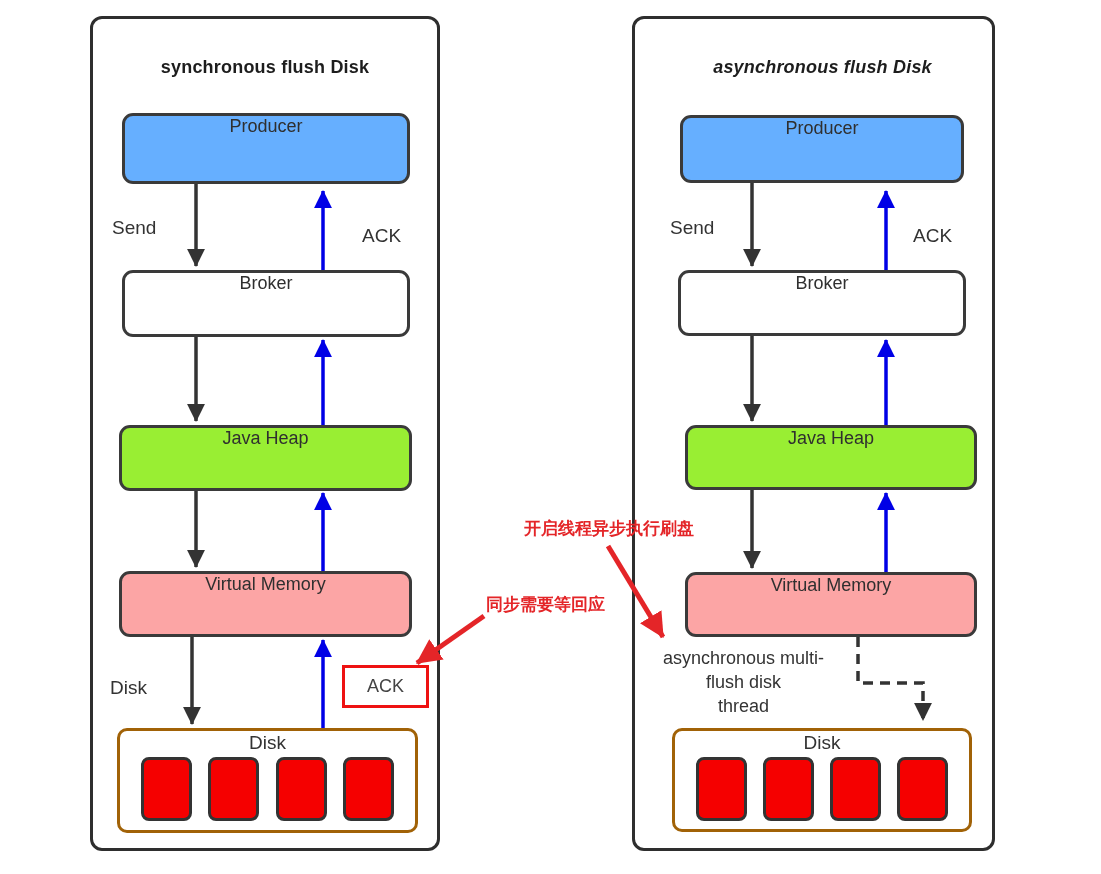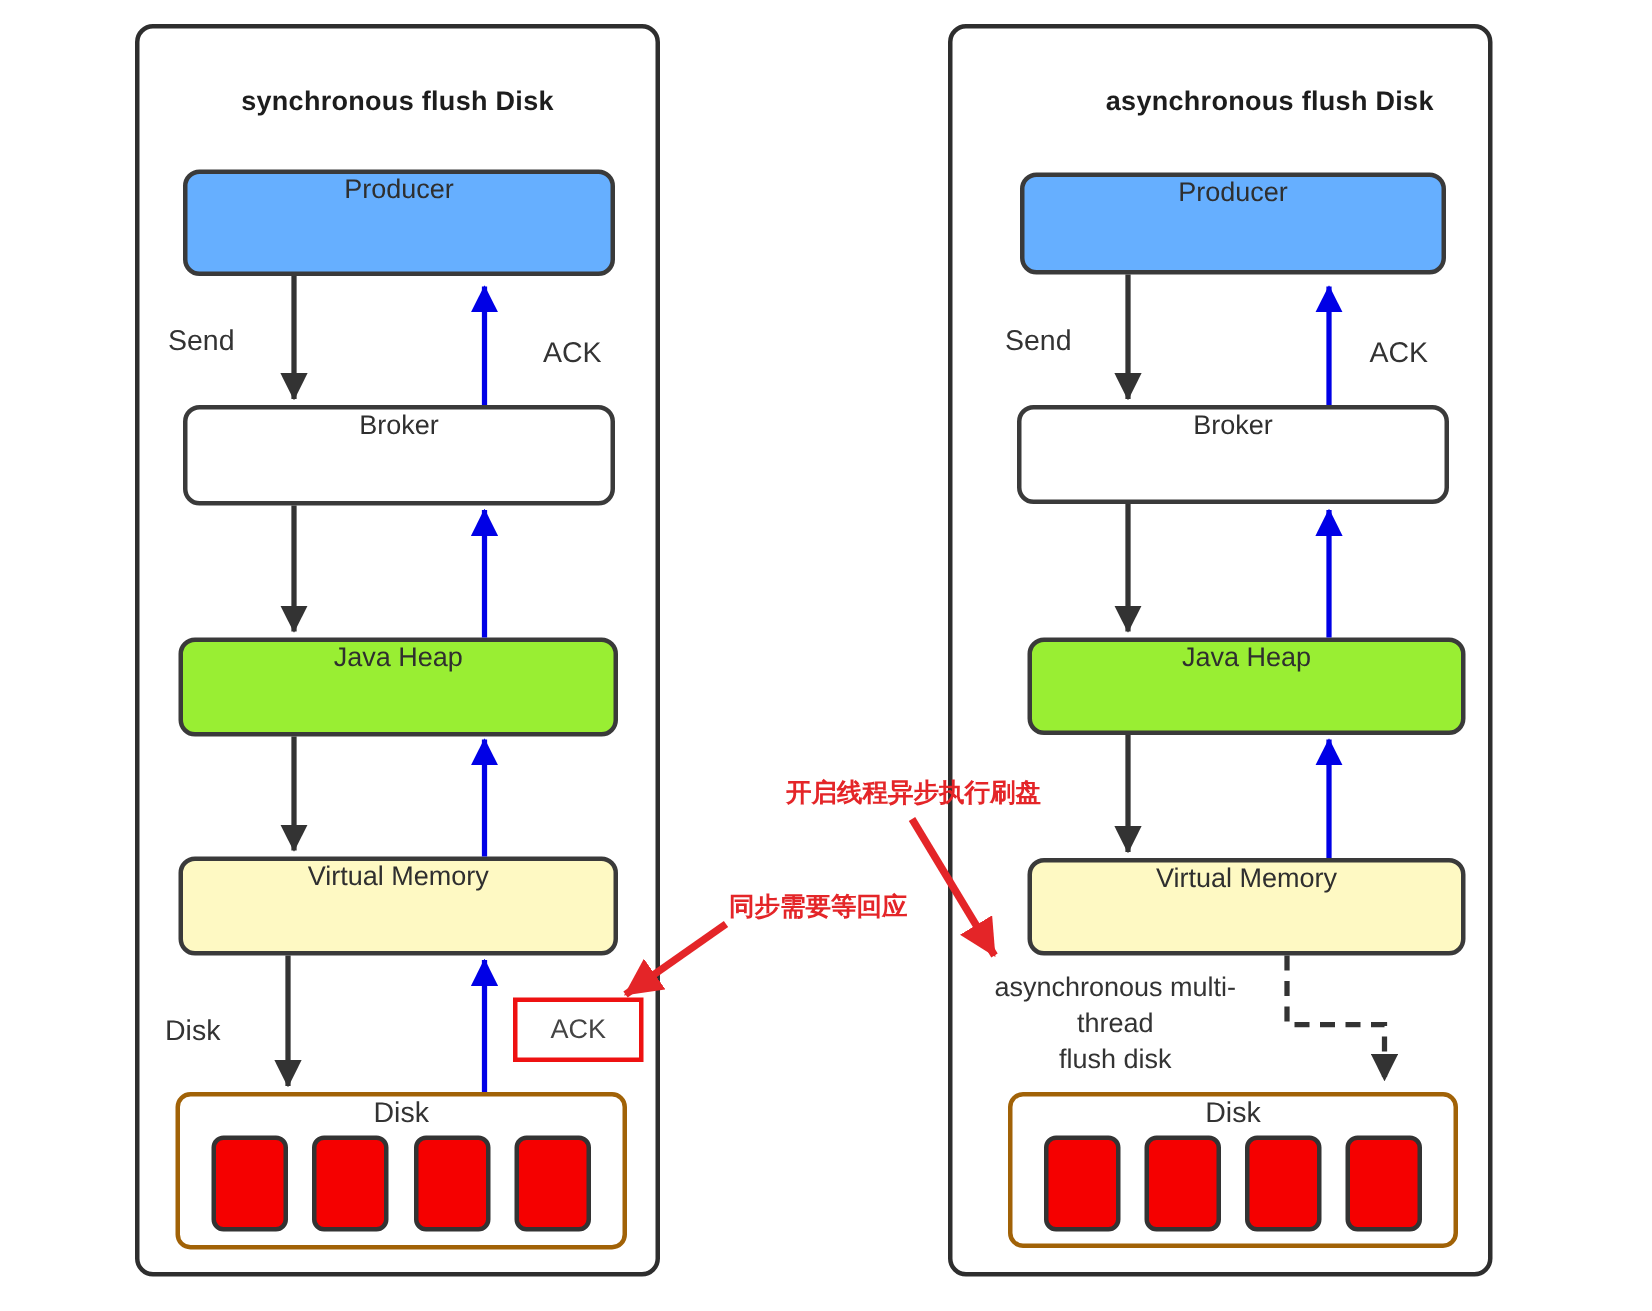--- a/index.html
+++ b/index.html
@@ -15,21 +15,21 @@
     position:absolute; text-align:center; font-weight:bold;
     font-size:18px; color:#1d1d1d; letter-spacing:0.2px;
   }
   .node {
     position:absolute; display:flex; align-items:flex-start; justify-content:center;
     border:3px solid #3a3a3a; border-radius:11px; box-sizing:border-box;
     font-size:18px; color:#2f2f2f; background:#ffffff;
   }
   .node-blue   { background:#66AFFF; }
   .node-lgreen { background:#99EE33; }
-  .node-green  { background:#fef9c3; }
+  .node-green  { background:#fca5a5; }
   .flow-label { position:absolute; font-size:19px; color:#333333; }
   .ack-box {
     position:absolute; border:3px solid #EE1111; box-sizing:border-box;
     display:flex; align-items:center; justify-content:center;
     font-size:18px; color:#444444; background:#ffffff;
   }
   .disk {
     position:absolute; border:3px solid #a16207; border-radius:10px;
     box-sizing:border-box; background:#ffffff;
     display:flex; flex-direction:column;
@@ -94,21 +94,21 @@
   <div class="flow-label" style="left:112px; top:217px;">Send</div>
   <div class="flow-label" style="left:362px; top:225px;">ACK</div>
   <div class="flow-label" style="left:110px; top:677px;">Disk</div>
 
   <div class="ack-box" style="left:342px; top:665px; width:87px; height:43px;">
     <span>ACK</span>
   </div>
 
   <div class="panel" style="left:632px; top:16px; width:363px; height:835px;"></div>
 
-  <div class="panel-title" style="left:656px; top:57px; width:381px;">asynchronous flush Disk</div>
+  <div class="panel-title" style="left:632px; top:57px; width:381px;font-style:italic;">asynchronous flush Disk</div>
 
   <div class="node node-blue" style="left:680px; top:115px; width:284px; height:68px;">
     <span>Producer</span>
   </div>
 
   <div class="node" style="left:678px; top:270px; width:288px; height:66px;">
     <span>Broker</span>
   </div>
 
   <div class="node node-lgreen" style="left:685px; top:425px; width:292px; height:65px;">
@@ -127,22 +127,22 @@
       <div class="disk-block"></div>
       <div class="disk-block"></div>
     </div>
   </div>
 
   <div class="flow-label" style="left:670px; top:217px;">Send</div>
   <div class="flow-label" style="left:913px; top:225px;">ACK</div>
 
   <div class="note-block" style="left:636px; top:646px; width:215px;">
     <div>asynchronous multi-</div>
+    <div>flush disk</div>
     <div>thread</div>
-    <div>flush disk</div>
   </div>
 
   <div class="cn-note" style="left:455px; top:593px; width:150px;">同步需要等回应</div>
 
   <div class="cn-note" style="left:514px; top:517px; width:180px;">开启线程异步执行刷盘</div>
 
   <svg class="arrows" viewBox="0 0 1101 874">
     <defs>
       <marker id="ah-black" viewBox="0 0 10 10" refX="9.5" refY="5" markerWidth="5.2" markerHeight="5.2" orient="auto-start-reverse">
         <path d="M0,0 L10,5 L0,10 z" fill="#333333"></path>

